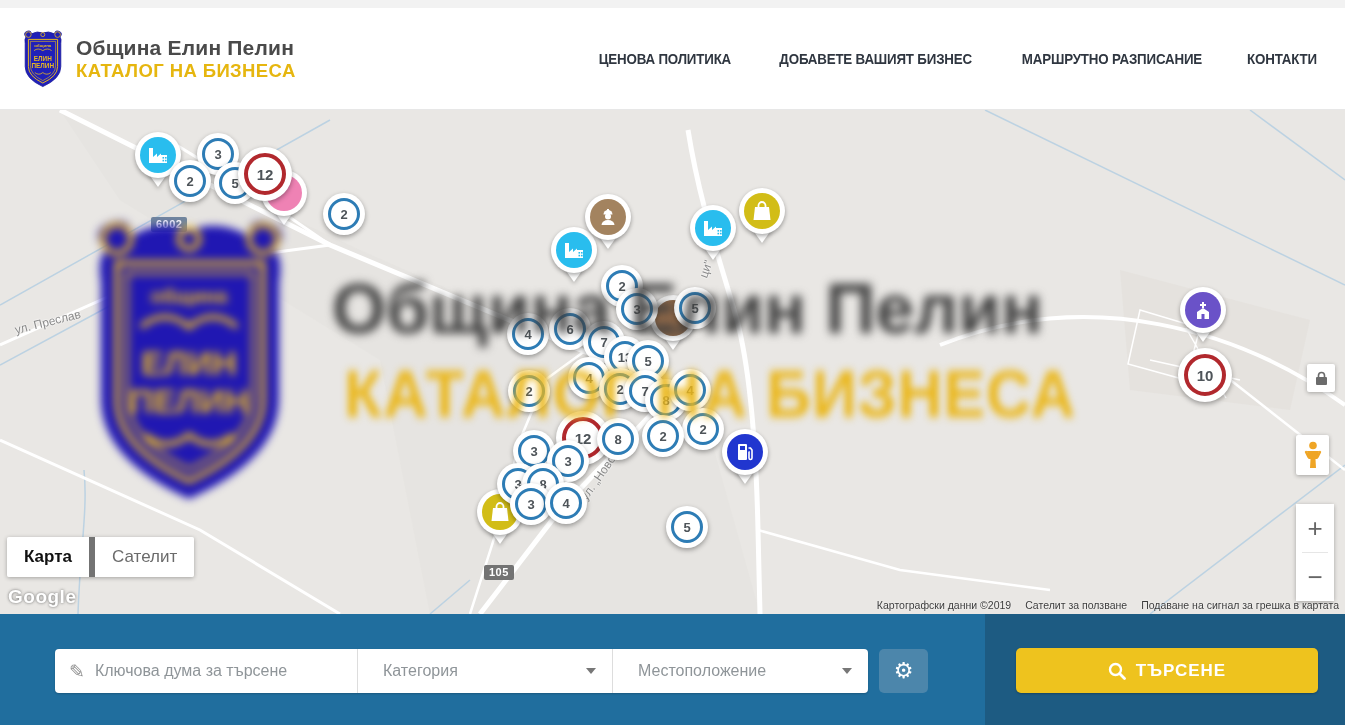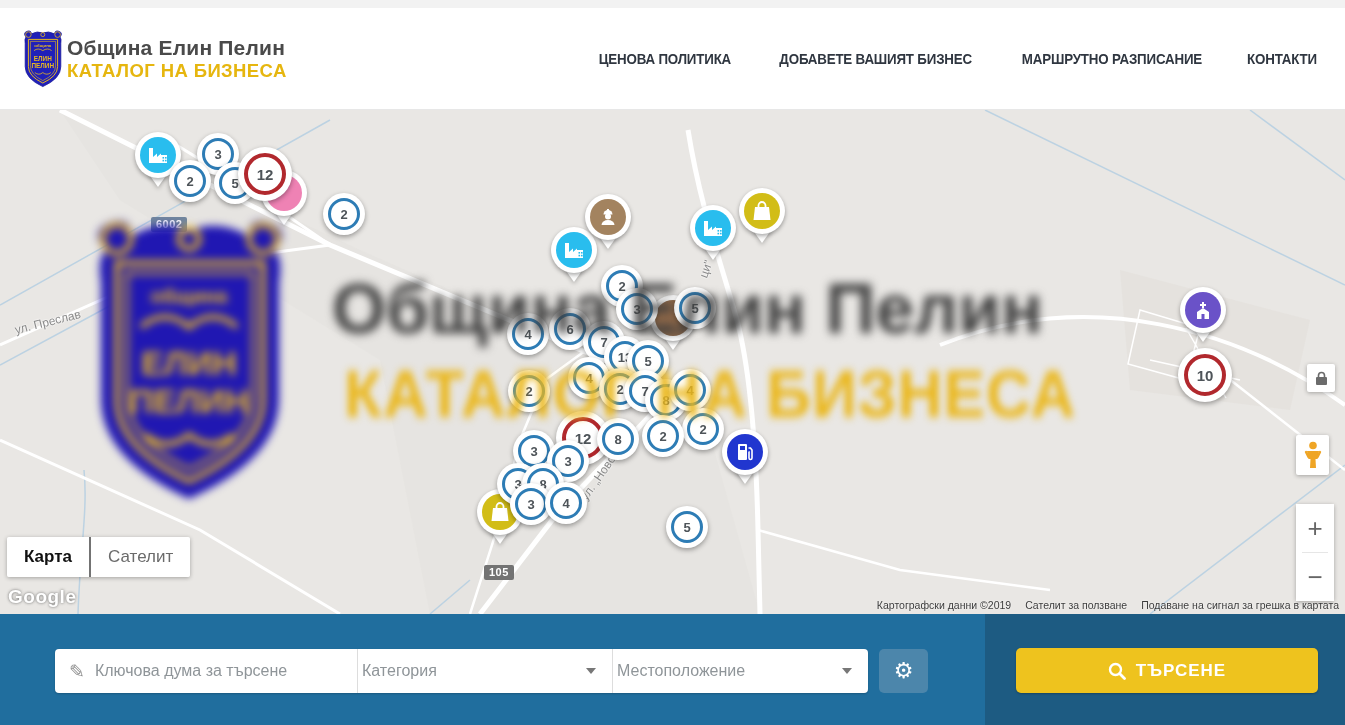--- a/index.html
+++ b/index.html
@@ -4,21 +4,21 @@
 <style>
   * { margin:0; padding:0; box-sizing:border-box; }
   html,body { width:1345px; height:725px; overflow:hidden; font-family:"Liberation Sans", sans-serif; background:#f2f2f2; }
   .page { position:relative; width:1345px; height:725px; }
 
   
   .top-strip { height:8px; background:#f2f2f2; }
   .header { position:relative; height:102px; background:#ffffff; border-bottom:1px solid #e7e7e7; display:flex; align-items:center; }
   .brand { display:flex; align-items:center; margin-left:22px; }
   .brand-shield { width:42px; height:64px; flex:0 0 auto; }
-  .brand-text { margin-left:3px; line-height:1.15; }
+  .brand-text { margin-left:12px; line-height:1.15; }
   .brand-title { font-size:21px; font-weight:bold; color:#4a4a4a; letter-spacing:.2px; }
   .brand-subtitle { font-size:18.5px; font-weight:bold; color:#e6b60f; letter-spacing:.4px; }
   .nav { position:absolute; right:25px; top:0; height:100%; display:flex; align-items:center; gap:34px; }
   .nav-item { font-size:14.5px; font-weight:bold; color:#2f3640; text-decoration:none; letter-spacing:-.2px; transform:scaleX(.92); transform-origin:center; cursor:pointer; white-space:nowrap; }
 
   
   .map { position:relative; width:1345px; height:504px; background:#e9e7e4; overflow:hidden; }
   .map svg.roads { position:absolute; left:0; top:0; z-index:1; }
   .street-label { position:absolute; z-index:2; font-size:12px; color:#8a8a8a; white-space:nowrap; text-shadow:0 0 2px #fff,0 0 2px #fff; }
   .road-badge { position:absolute; z-index:2; background:#71869f; color:#fff; font-size:11px; font-weight:bold; padding:1px 5px 2px; border-radius:2px; letter-spacing:.5px; }
@@ -36,21 +36,21 @@
   
   .watermark { position:absolute; inset:0; z-index:4; pointer-events:none; }
   .wm-shield { position:absolute; left:85px; top:105px; width:210px; height:292px; filter:blur(4px); }
   .wm-title { position:absolute; left:332px; top:158px; font-size:71px; font-weight:bold; color:#3d3d3d; filter:blur(5px); letter-spacing:0px; transform:scaleX(.98); transform-origin:left; white-space:nowrap; }
   .wm-subtitle { position:absolute; left:344px; top:245px; font-size:67px; font-weight:bold; color:#eab71c; filter:blur(4px); letter-spacing:1px; transform:scaleX(.93); transform-origin:left; white-space:nowrap; }
 
   
   .maptype { position:absolute; left:7px; top:427px; z-index:6; display:flex; box-shadow:0 1px 4px rgba(0,0,0,.3); border-radius:2px; overflow:hidden; }
   .maptype button { border:0; background:#fff; height:40px; padding:0 17px; font-size:17px; font-family:"Liberation Sans",sans-serif; cursor:pointer; }
   .maptype .active { font-weight:bold; color:#111; }
-  .maptype .inactive { color:#6b6b6b; border-left:2px solid #737373; }
+  .maptype .inactive { color:#6b6b6b; border-left:6px solid #737373; }
   .google-logo { position:absolute; left:8px; top:476px; z-index:6; font-size:19px; font-weight:bold; color:#fff; letter-spacing:.5px; text-shadow:0 0 3px rgba(68,68,68,.8); }
   .attribution { position:absolute; right:6px; bottom:3px; z-index:6; font-size:10.5px; color:#3c3c3c; display:flex; gap:14px; text-shadow:0 0 2px #fff; }
   .attribution span { white-space:nowrap; }
   .ctl { position:absolute; background:#fff; box-shadow:0 1px 4px rgba(0,0,0,.3); border-radius:2px; z-index:6; display:flex; align-items:center; justify-content:center; }
   .ctl-lock { left:1307px; top:254px; width:28px; height:28px; }
   .ctl-pegman { left:1296px; top:325px; width:33px; height:40px; }
   .ctl-zoom { left:1296px; top:394px; width:38px; height:97px; flex-direction:column; }
   .zoom-btn { width:38px; height:48px; display:flex; align-items:center; justify-content:center; font-size:26px; color:#666; cursor:pointer; background:#fff; border:0; font-family:"Liberation Sans",sans-serif; }
   .zoom-divider { width:26px; height:1px; background:#e6e6e6; }
 
@@ -60,21 +60,21 @@
   .fields { position:absolute; left:55px; top:35px; width:813px; height:44px; background:#fff; border-radius:4px; display:flex; align-items:stretch; box-shadow:0 1px 2px rgba(0,0,0,.2); }
   .field { display:flex; align-items:center; position:relative; }
   .field + .field { border-left:1px solid #ddd; }
   .field-keyword { width:302px; }
   .field-select { cursor:pointer; }
   .field-category { width:255px; }
   .field-location { width:256px; }
   .pencil-icon { color:#8f8f8f; font-size:19px; margin:0 10px 0 14px; transform:rotate(0deg); }
   .keyword-input { border:0; outline:0; flex:1; font-size:16px; color:#444; font-family:"Liberation Sans",sans-serif; background:transparent; }
   .keyword-input::placeholder { color:#8f9599; }
-  .select-label { font-size:16px; color:#8f9599; margin-left:4px; }
+  .select-label { font-size:16px; color:#8f9599; margin-left:25px; }
   .caret { position:absolute; right:16px; top:19px; width:0; height:0; border-left:5px solid transparent; border-right:5px solid transparent; border-top:6px solid #777; }
   .gear-btn { position:absolute; left:879px; top:35px; width:49px; height:44px; background:#4c86ab; border:0; border-radius:5px; color:#fff; font-size:22px; cursor:pointer; display:flex; align-items:center; justify-content:center; }
   .search-btn { position:absolute; left:1016px; top:34px; width:302px; height:45px; background:#eec31e; border:0; border-radius:5px; color:#fff; font-size:17px; font-weight:bold; letter-spacing:1px; cursor:pointer; display:flex; align-items:center; justify-content:center; gap:10px; font-family:"Liberation Sans",sans-serif; box-shadow:0 1px 2px rgba(0,0,0,.25); }
 </style>
 </head>
 <body>
 
 <div class="page">
 
   <div class="top-strip"></div>

